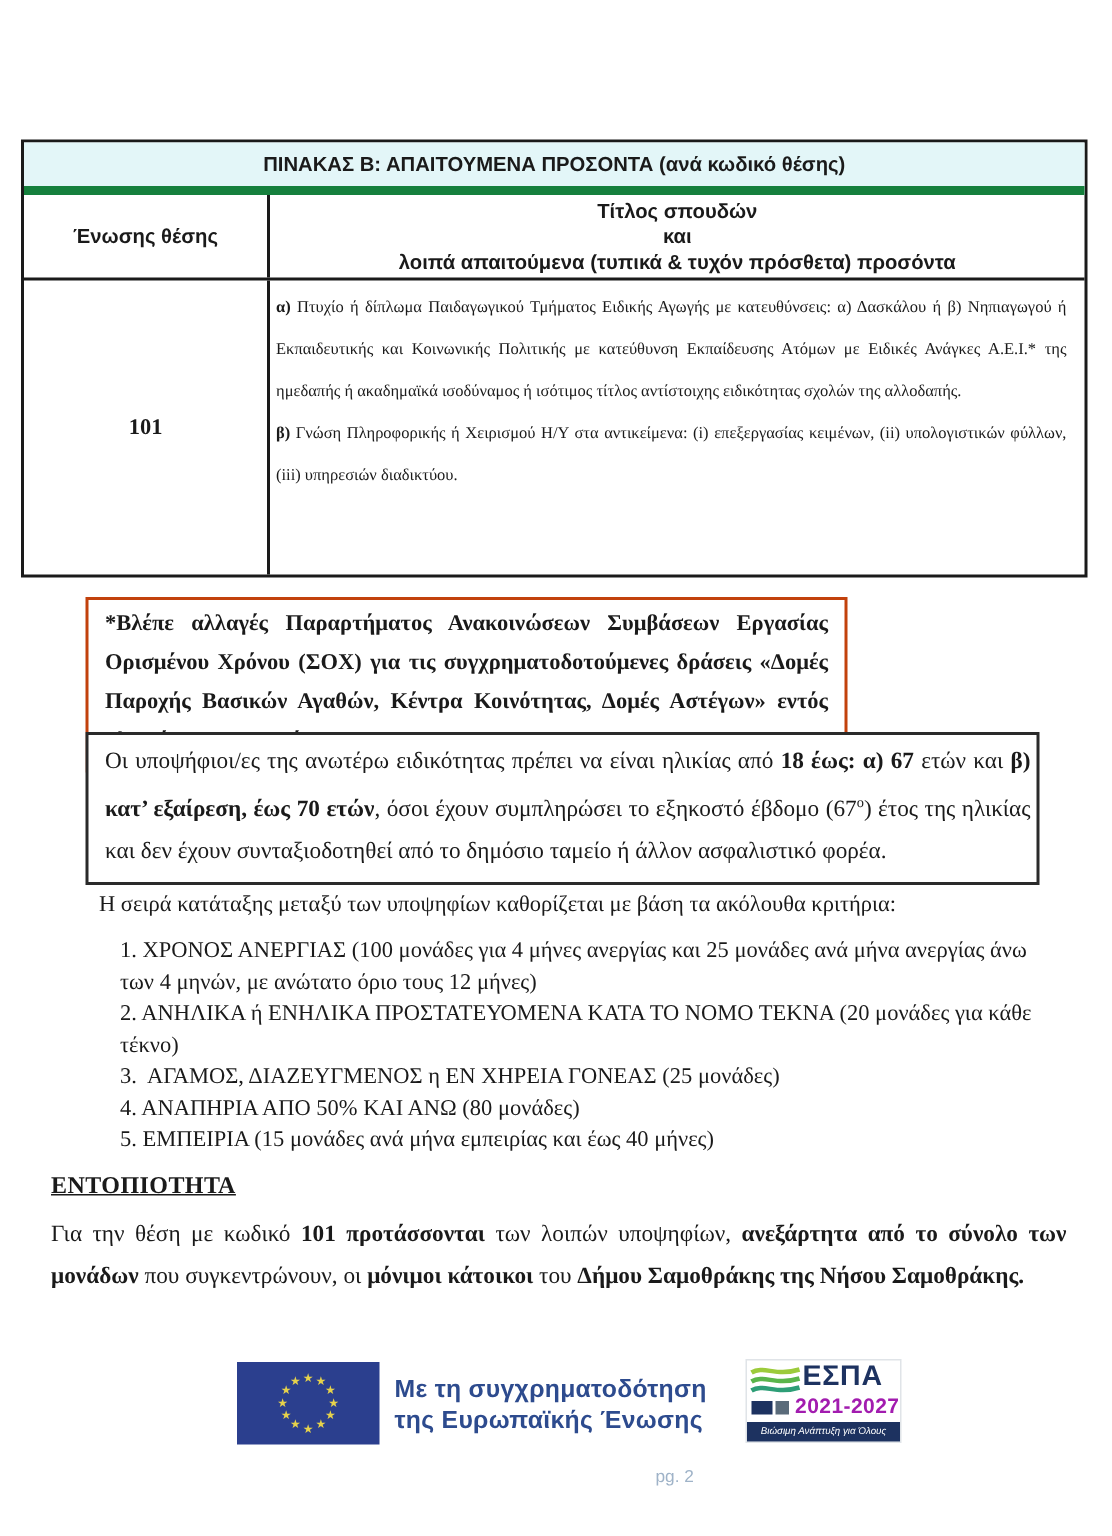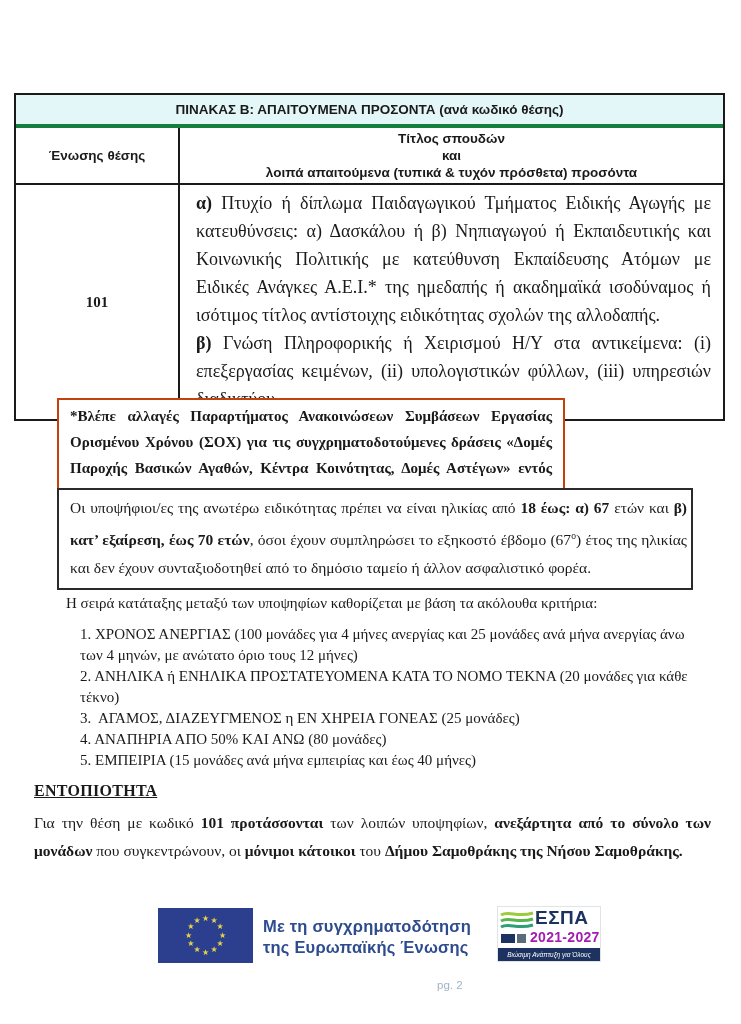--- a/index.html
+++ b/index.html
@@ -2,31 +2,31 @@
 <html><head>
 <meta charset="utf-8">
 <style>
   html,body{margin:0;padding:0;background:#ffffff;}
   .page{position:relative;width:741px;height:1024px;background:#ffffff;overflow:hidden;
         font-family:"Liberation Serif", serif;color:#1a1a1a;}
 
   
   .doc-table{position:absolute;left:14px;top:93px;width:711px;border:2px solid #1a1a1a;box-sizing:border-box;background:#fff;}
   .title-row{height:29px;display:flex;align-items:center;justify-content:center;
-             border-bottom:4px solid #15803d;font-family:"Liberation Sans",sans-serif;
+             border-bottom:6px solid #15803d;font-family:"Liberation Sans",sans-serif;
              font-weight:bold;font-size:13.5px;}
   .header-row{display:flex;border-bottom:2px solid #1a1a1a;height:55px;}
   .cell-code-h{width:162px;border-right:2px solid #1a1a1a;display:flex;align-items:center;justify-content:center;
                font-family:"Liberation Sans",sans-serif;font-weight:bold;font-size:13.5px;}
   .cell-qual-h{flex:1;display:flex;flex-direction:column;align-items:center;justify-content:center;
                font-family:"Liberation Sans",sans-serif;font-weight:bold;font-size:13.5px;line-height:17px;}
   .body-row{display:flex;min-height:196px;}
   .cell-code{width:162px;border-right:2px solid #1a1a1a;display:flex;align-items:center;justify-content:center;
              font-weight:bold;font-size:15px;}
-  .cell-qual{flex:1;padding:4px 12px 6px 16px;font-size:18px;line-height:28px;text-align:justify;}
+  .cell-qual{flex:1;padding:4px 12px 6px 4px;font-size:11px;line-height:28px;text-align:justify;}
   .cell-qual p{margin:0;}
 
   
   .note-box{position:absolute;left:57px;top:398px;width:508px;min-height:78px;box-sizing:border-box;
             border:2px solid #c2410c;padding:3px 11px 6px 11px;font-weight:bold;font-size:15px;line-height:26px;
             text-align:justify;background:#fff;}
   .age-box{position:absolute;left:57px;top:488px;width:636px;min-height:94px;box-sizing:border-box;
            border:2px solid #2a2a2a;padding:4px 4px 6px 11px;font-size:15.5px;line-height:28px;
            text-align:justify;background:#fff;}
   sup{font-size:0.62em;}

